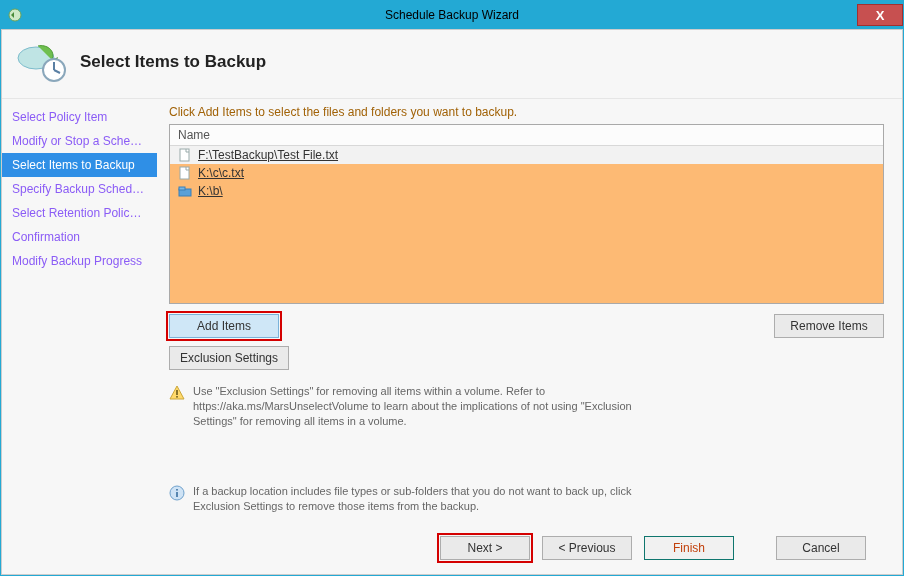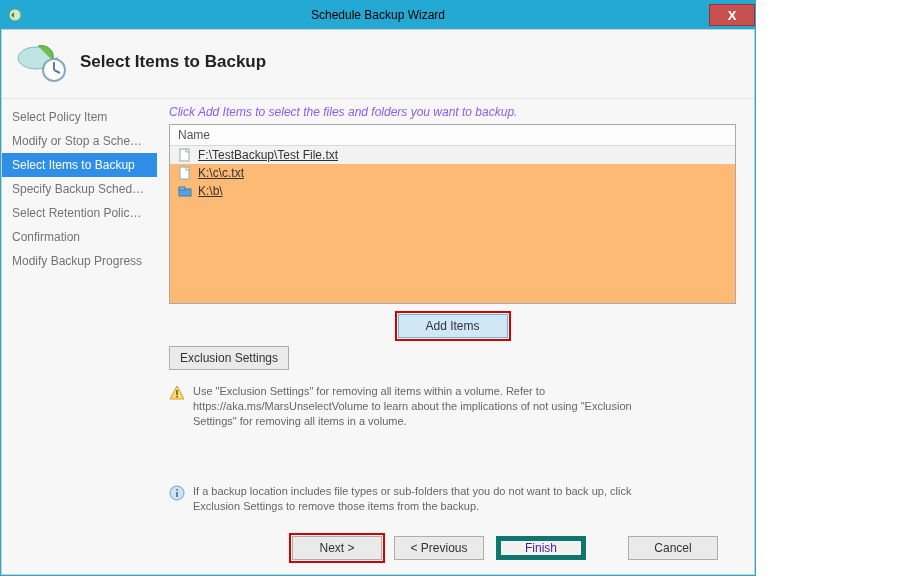--- a/index.html
+++ b/index.html
@@ -1,43 +1,43 @@
 <!DOCTYPE html>
 <html><head>
 <meta charset="utf-8">
 <style>
   * { box-sizing: border-box; }
   html, body { margin:0; padding:0; font-family: "Segoe UI", Tahoma, sans-serif; font-size:12px; color:#333; }
-  .window { width:756px; height:576px; background:#eeeeee; border:1px solid #23a9d4; display:flex; flex-direction:column; }
+  .window { width:904px; height:576px; background:#eeeeee; border:1px solid #23a9d4; display:flex; flex-direction:column; }
   .titlebar { height:28px; background:#23a9d4; display:flex; align-items:center; position:relative; }
   .titlebar-icon { width:16px; height:16px; margin:0 6px; }
   .titlebar-title { position:absolute; left:0; right:0; text-align:center; color:#000; font-size:12px; }
   .close-btn { margin-left:auto; width:46px; height:22px; background:#c75050; color:#fff; display:flex; align-items:center; justify-content:center; font-family:Arial; font-weight:bold; border:1px solid #a03030; font-size:13px; }
   .content { flex:1; display:flex; flex-direction:column; }
   .panel { flex:1; background:#f7f7f7; border:1px solid #ccc; display:flex; flex-direction:column; }
   .header-row { display:flex; align-items:center; padding:10px 14px 14px 14px; border-bottom:1px solid #e6e6e6;}
   .logo { width:52px; height:44px; margin-right:12px; position:relative; }
   .page-title { font-size:17px; font-weight:700; color:#222; }
   .body { flex:1; display:flex; }
   .sidebar { width:155px; padding:6px 0; }
-  .nav-item { padding:5px 10px; color:#737373; font-size:12px; cursor:pointer; white-space:nowrap; overflow:hidden; text-overflow:ellipsis; }
+  .nav-item { padding:5px 10px; color:#8b5cf6; font-size:12px; cursor:pointer; white-space:nowrap; overflow:hidden; text-overflow:ellipsis; }
   .nav-item.active { background:#2f8fe6; color:#fff; }
   .main { flex:1; padding:6px 18px 0 12px; display:flex; flex-direction:column; }
-  .instruction { font-size:12px; color:#8b5cf6; margin-bottom:5px;font-style:italic; }
+  .instruction { font-size:12px; color:#a16207; margin-bottom:5px; }
   .listbox { border:1px solid #a9a9a9; background:#fdba74; height:180px; display:flex; flex-direction:column; }
   .list-header { border-bottom:1px solid #d8d8d8; padding:3px 8px; color:#555; background:#fcfcfc;}
   .list-body { flex:1; overflow:auto; }
   .list-row { display:flex; align-items:center; padding:2px 8px; gap:6px;text-decoration:underline; }
   .list-row.sel { background:#f2f2f2; }
   .file-icon, .folder-icon { width:14px; height:14px; flex:0 0 auto; }
-  .button-row { display:flex; justify-content:center; gap:10px; margin-top:10px; }
+  .button-row { display:flex; justify-content:space-between; gap:10px; margin-top:10px; }
   .button-row2 { display:flex; margin-top:8px; }
   .btn { min-width:110px; height:24px; background:#eaeaea; border:1px solid #adadad; color:#333; font-size:12px; display:flex; align-items:center; justify-content:center; cursor:pointer; }
   .btn.primary { background:#cfe7f7; border:1px solid #7ab3da; }
-  .btn.disabled { color:#4c1d95; background:#f1f1f1; border:5px solid #0f766e; cursor:default; }
+  .btn.disabled { color:#c2410c; background:#f1f1f1; border:1px solid #0f766e; cursor:default; }
   .highlight-red { outline:2px solid #d40000; outline-offset:1px; }
   .note { display:flex; gap:8px; margin-top:14px; }
   .note-icon { width:16px; height:16px; flex:0 0 auto; margin-top:1px; }
   .note-text { font-size:11px; color:#666; line-height:1.35; max-width:480px; }
   .spacer { flex:1; }
   .footer { display:flex; justify-content:flex-end; gap:12px; padding:10px 18px 14px 0; }
   .footer .btn { min-width:90px; }
   .footer .gap { width:18px; }
 </style>
 </head>
@@ -116,20 +116,21 @@
                       <rect x="1" y="3" width="6" height="3" fill="#78b6e4" stroke="#3c7fb5"></rect>
                     </svg>
                 </span>
                 <span>K:\b\</span>
               </div>
             </div>
           </div>
 
           <div class="button-row">
             <div class="btn primary highlight-red">Add Items</div>
+            <div class="btn">Remove Items</div>
           </div>
           <div class="button-row2">
             <div class="btn" style="min-width:120px">Exclusion Settings</div>
           </div>
 
           <div class="note">
             <span class="note-icon">
               <svg viewBox="0 0 16 16">
                   <polygon points="8,1 15,14 1,14" fill="#ffd96b" stroke="#caa63a"></polygon>
                   <rect x="7.2" y="5" width="1.6" height="5" fill="#6b5a1b"></rect>

